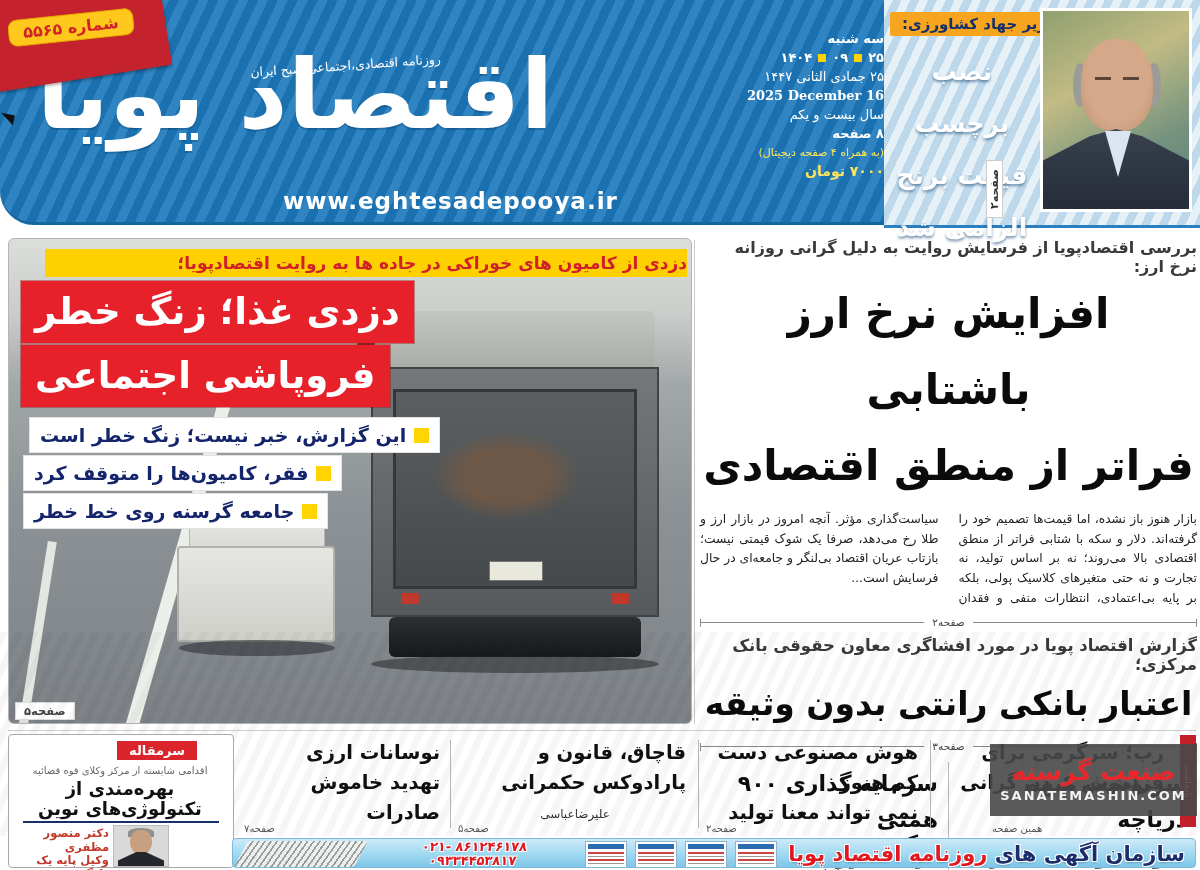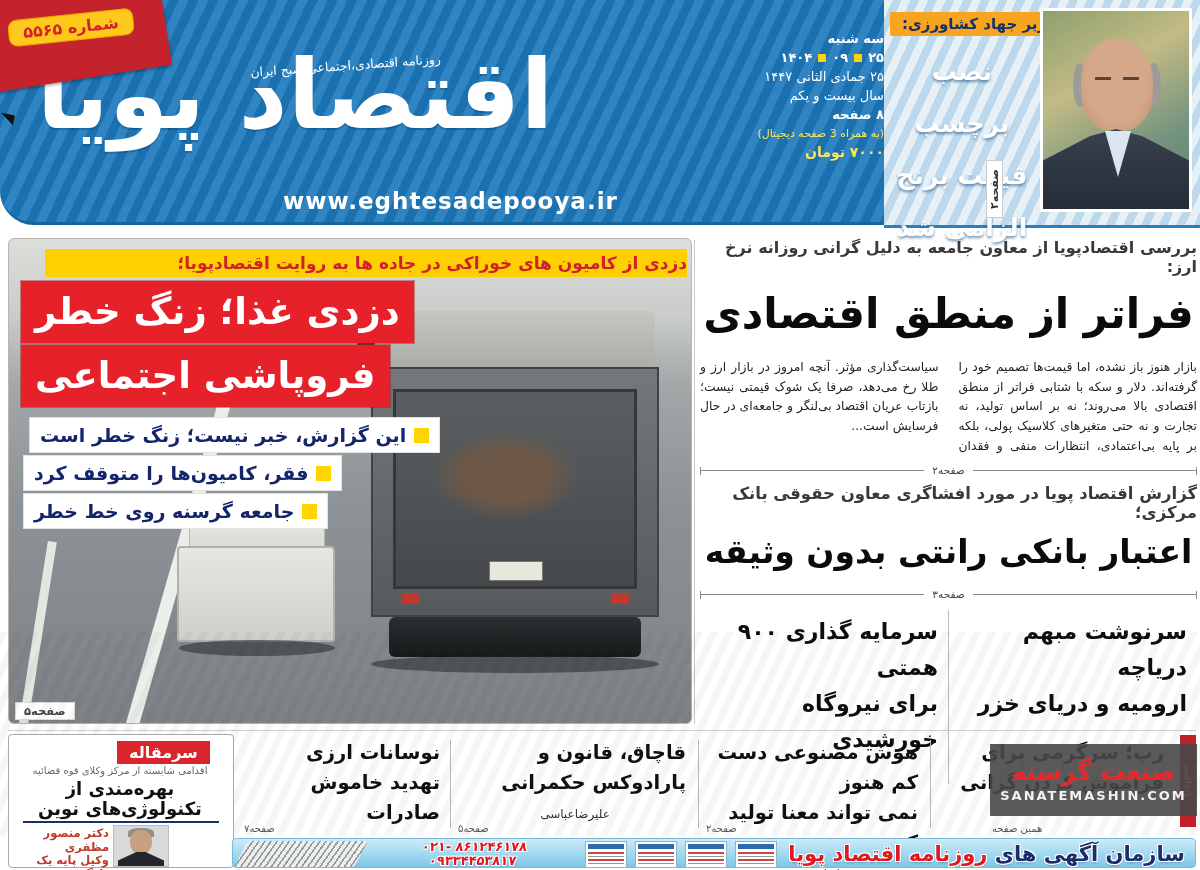--- a/index.html
+++ b/index.html
@@ -96,21 +96,21 @@
   .tworow{display:flex;direction:rtl;margin-top:10px;}
   .tworow .cell{flex:1;position:relative;padding:4px 10px 26px 10px;}
   .tworow .cell+.cell{border-right:1px solid #bbb;}
   .cellhead{direction:rtl;text-align:right;font-weight:800;font-size:22px;line-height:36px;color:#0d0d0d;}
 
   
   .hatch{pointer-events:none;left:0;top:632px;width:1200px;height:204px;z-index:5;
     background:repeating-linear-gradient(115deg,rgba(0,0,0,.035) 0 7px,transparent 7px 14px);}
   .strip-top{left:8px;top:730px;width:1188px;height:1px;background:#cfcfcf;}
   .ed-box{left:8px;top:734px;width:224px;height:132px;background:#fff;border:1px solid #a8a8a8;border-radius:4px;z-index:6;}
-  .ed-badge{position:absolute;left:108px;top:6px;background:#d9252b;color:#fff;font-size:16px;font-weight:bold;padding:2px 12px;}
+  .ed-badge{position:absolute;left:108px;top:6px;background:#d9252b;color:#fff;font-size:13px;font-weight:bold;padding:2px 12px;}
   .ed-kicker{position:absolute;left:4px;top:30px;width:214px;direction:rtl;text-align:center;font-size:10px;color:#666;}
   .ed-head{position:absolute;left:4px;top:44px;width:214px;direction:rtl;text-align:center;font-weight:800;font-size:18px;line-height:20px;color:#101010;}
   .ed-rule{position:absolute;left:14px;top:86px;width:196px;border-top:2px solid #16306b;}
   .ed-author{position:absolute;left:8px;top:92px;width:92px;direction:rtl;text-align:right;color:#c0392b;font-weight:bold;font-size:11.5px;line-height:13.5px;}
   .ed-photo{position:absolute;left:104px;top:90px;width:54px;height:40px;background:#d9d9d9;overflow:hidden;border:1px solid #bbb;}
   .ed-photo .fh{position:absolute;left:16px;top:4px;width:22px;height:24px;background:#c9a07f;border-radius:45%;}
   .ed-photo .hr{position:absolute;left:14px;top:2px;width:26px;height:9px;background:#8f8f8d;border-radius:50% 50% 0 0;}
   .ed-photo .st{position:absolute;left:4px;top:26px;width:46px;height:14px;background:#23262d;clip-path:polygon(0 60%,40% 0,60% 0,100% 60%,100% 100%,0 100%);}
   .bcols{left:232px;top:734px;width:964px;height:102px;z-index:4;}
   .bcol{position:absolute;top:0;height:100px;}
@@ -152,23 +152,24 @@
   <div class="abs dates">
     <div class="row d-bold">سه شنبه</div>
     <div class="row numline">
       <span>۲۵</span>
       <span class="sq"></span>
       <span>۰۹</span>
       <span class="sq"></span>
       <span>۱۴۰۴</span>
     </div>
     <div class="row">۲۵ جمادی الثانی ۱۴۴۷</div>
+    <div class="row d-en">2025  December  16</div>
     <div class="row">سال بیست و یکم</div>
     <div class="row d-bold" style="font-size:13px">۸ صفحه</div>
-    <div class="row d-yel" style="font-size:11px">(به همراه 3 صفحه دیجیتال)</div>
+    <div class="row d-yel" style="font-size:11px">(به همراه ۴ صفحه دیجیتال)</div>
     <div class="row d-yel d-bold" style="font-size:14px">۷۰۰۰ تومان</div>
   </div>
   <div class="abs corner-red"></div>
   <div class="abs corner-tri"></div>
   <div class="abs issue-badge">شماره ۵۵۶۵</div>
 </div>
 
 <div class="abs tr-panel">
   <div class="abs tr-badge">وزیر جهاد کشاورزی:</div>
   <div class="abs tr-head">
@@ -228,22 +229,23 @@
   <div class="bullet" style="left:14px;top:254px;">
     <span class="bsq"></span>
     <span>جامعه گرسنه روی خط خطر</span>
   </div>
   <div class="photo-page">صفحه۵</div>
 </div>
 
 <div class="abs col-sep"></div>
 
 <div class="abs rcol">
-  <div class="kicker">بررسی اقتصادپویا از معاون جامعه به دلیل گرانی روزانه نرخ ارز:</div>
+  <div class="kicker">بررسی اقتصادپویا از فرسایش روایت به دلیل گرانی روزانه نرخ ارز:</div>
   <div class="h1a">
+    <div>افزایش نرخ ارز باشتابی</div>
     <div>فراتر از منطق اقتصادی</div>
   </div>
   <div class="body2">بازار هنوز باز نشده، اما قیمت‌ها تصمیم خود را گرفته‌اند. دلار و سکه با شتابی فراتر از منطق اقتصادی بالا می‌روند؛ نه بر اساس تولید، نه تجارت و نه حتی متغیرهای کلاسیک پولی، بلکه بر پایه بی‌اعتمادی، انتظارات منفی و فقدان سیاست‌گذاری مؤثر. آنچه امروز در بازار ارز و طلا رخ می‌دهد، صرفا یک شوک قیمتی نیست؛ بازتاب عریان اقتصاد بی‌لنگر و جامعه‌ای در حال فرسایش است...</div>
   <div class="divider" style="margin-top:8px">
     <span class="dl first"></span>
     <span>صفحه۲</span>
     <span class="dl last"></span>
   </div>
   <div class="kicker" style="margin-top:8px;font-size:16.5px">گزارش اقتصاد پویا در مورد افشاگری معاون حقوقی بانک مرکزی؛</div>
   <div class="h2a">اعتبار بانکی رانتی بدون وثیقه</div>

